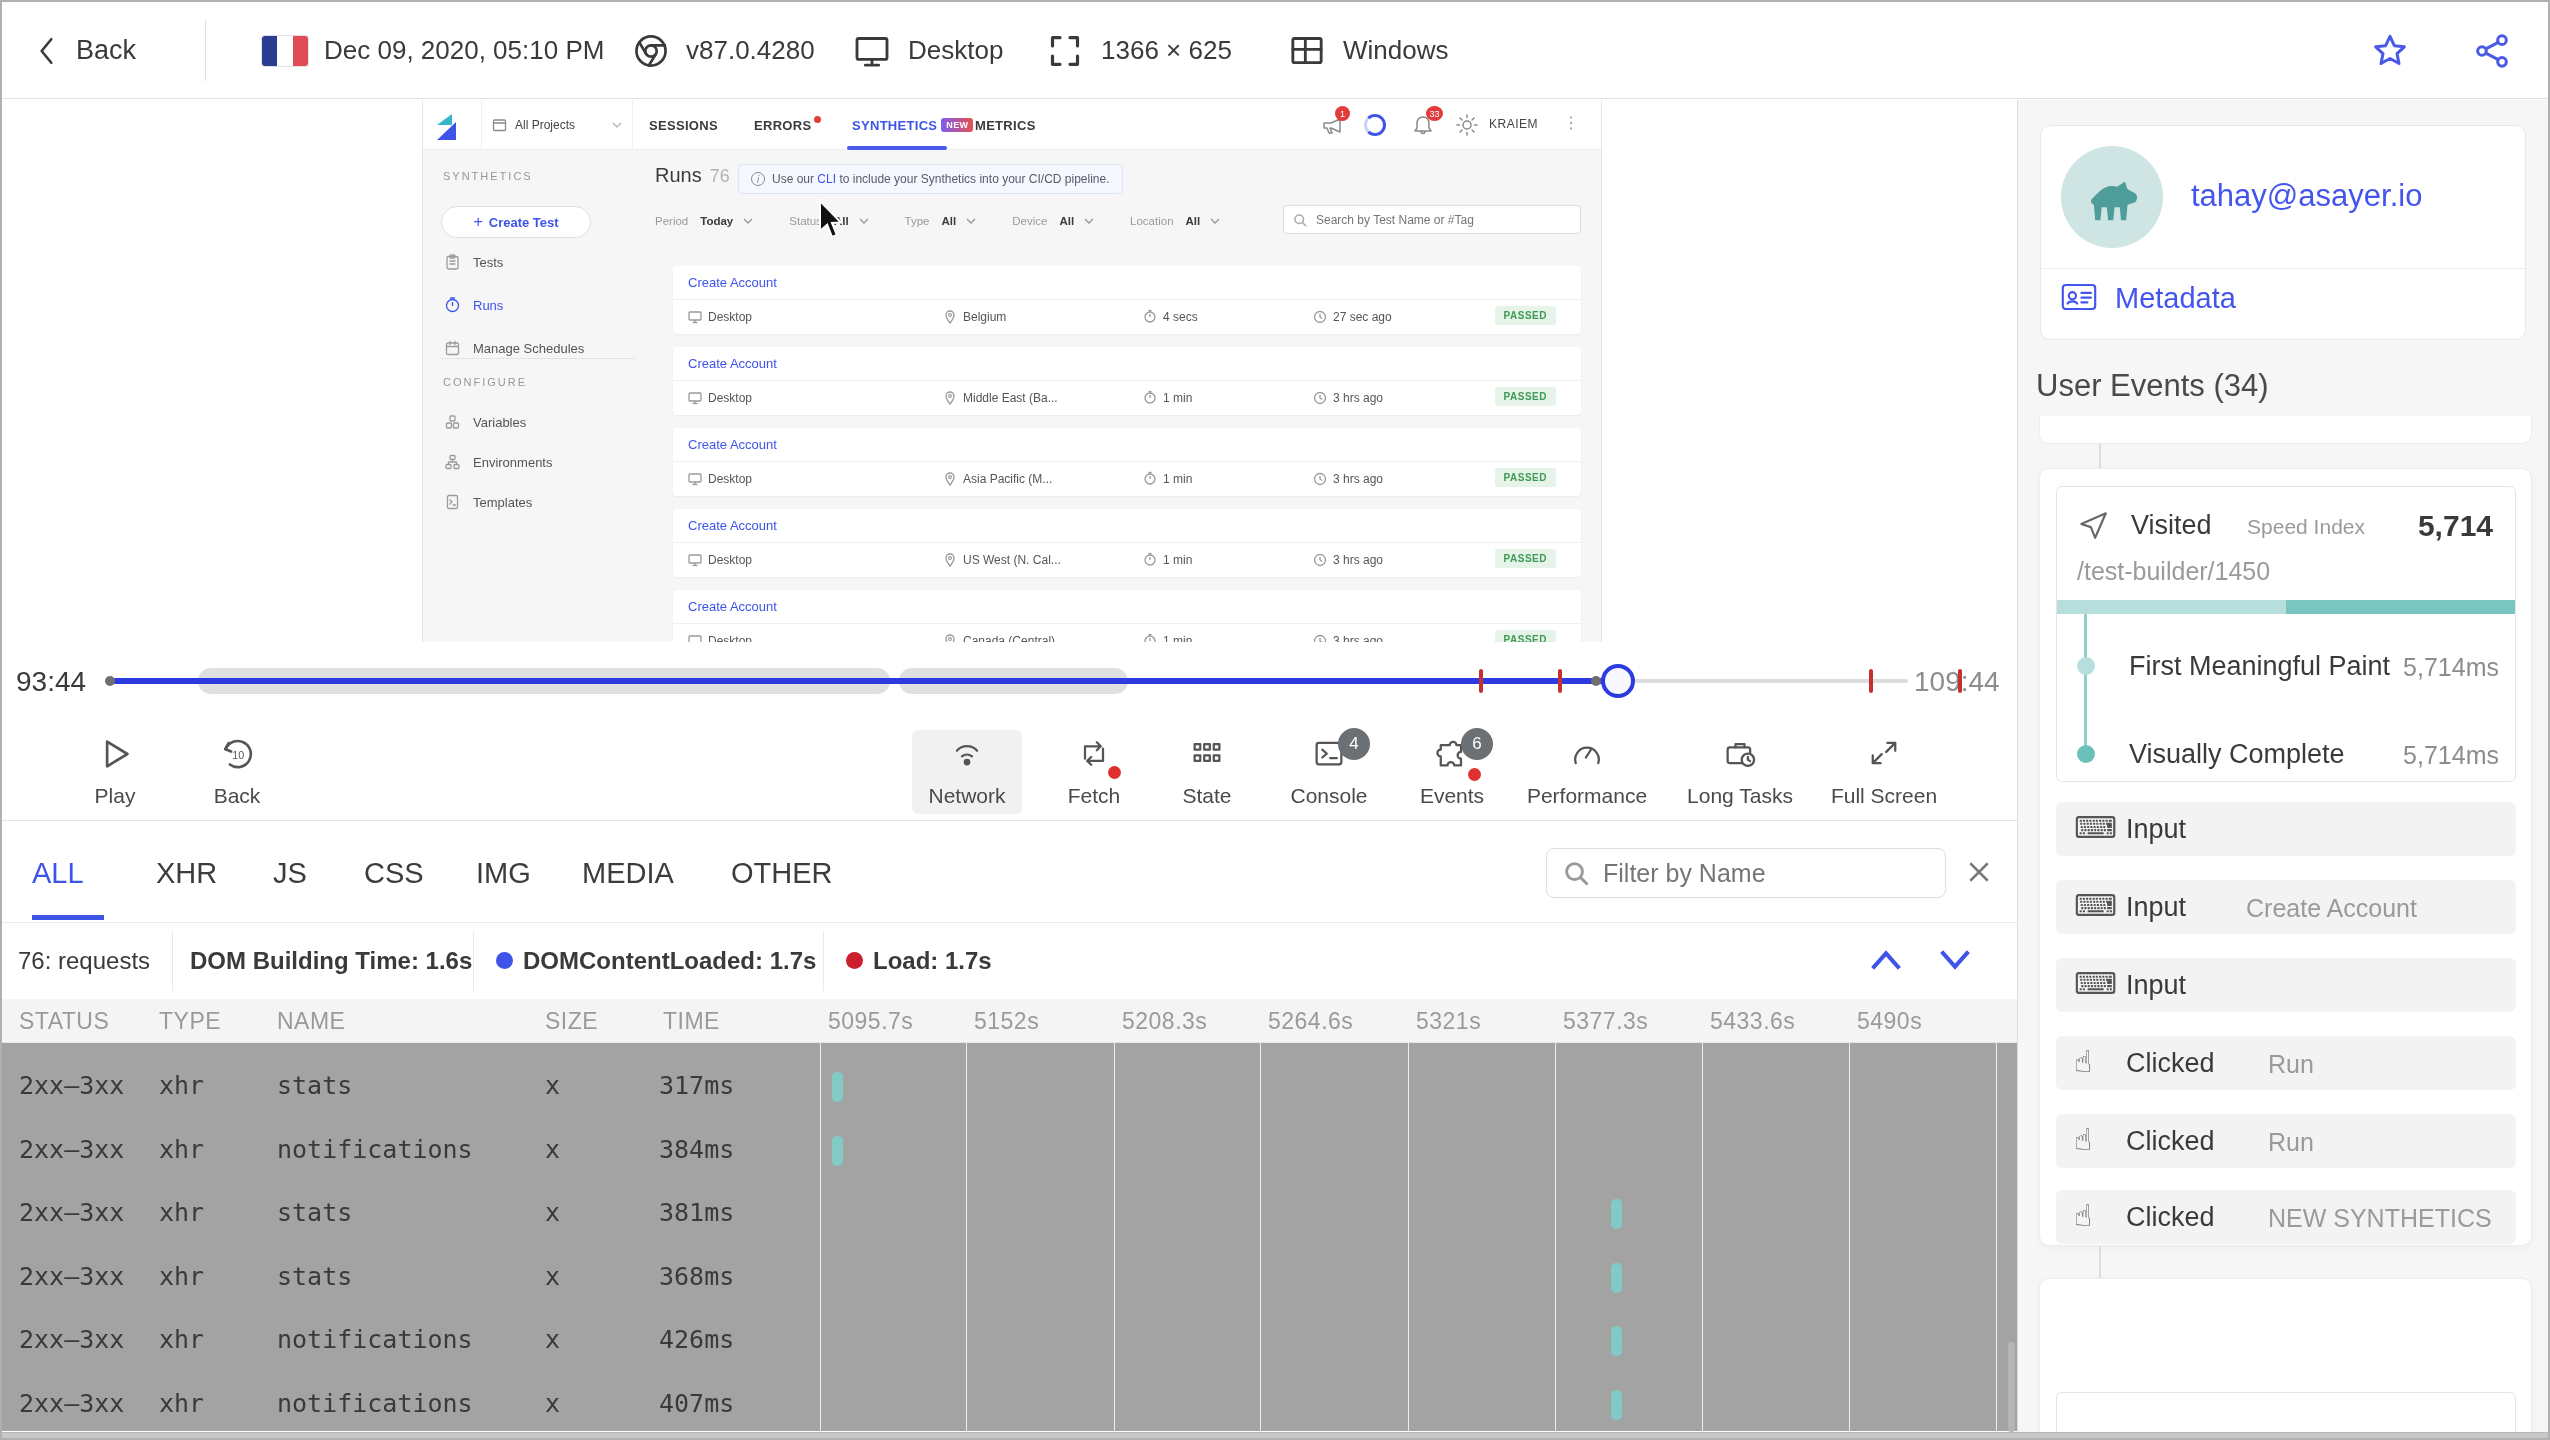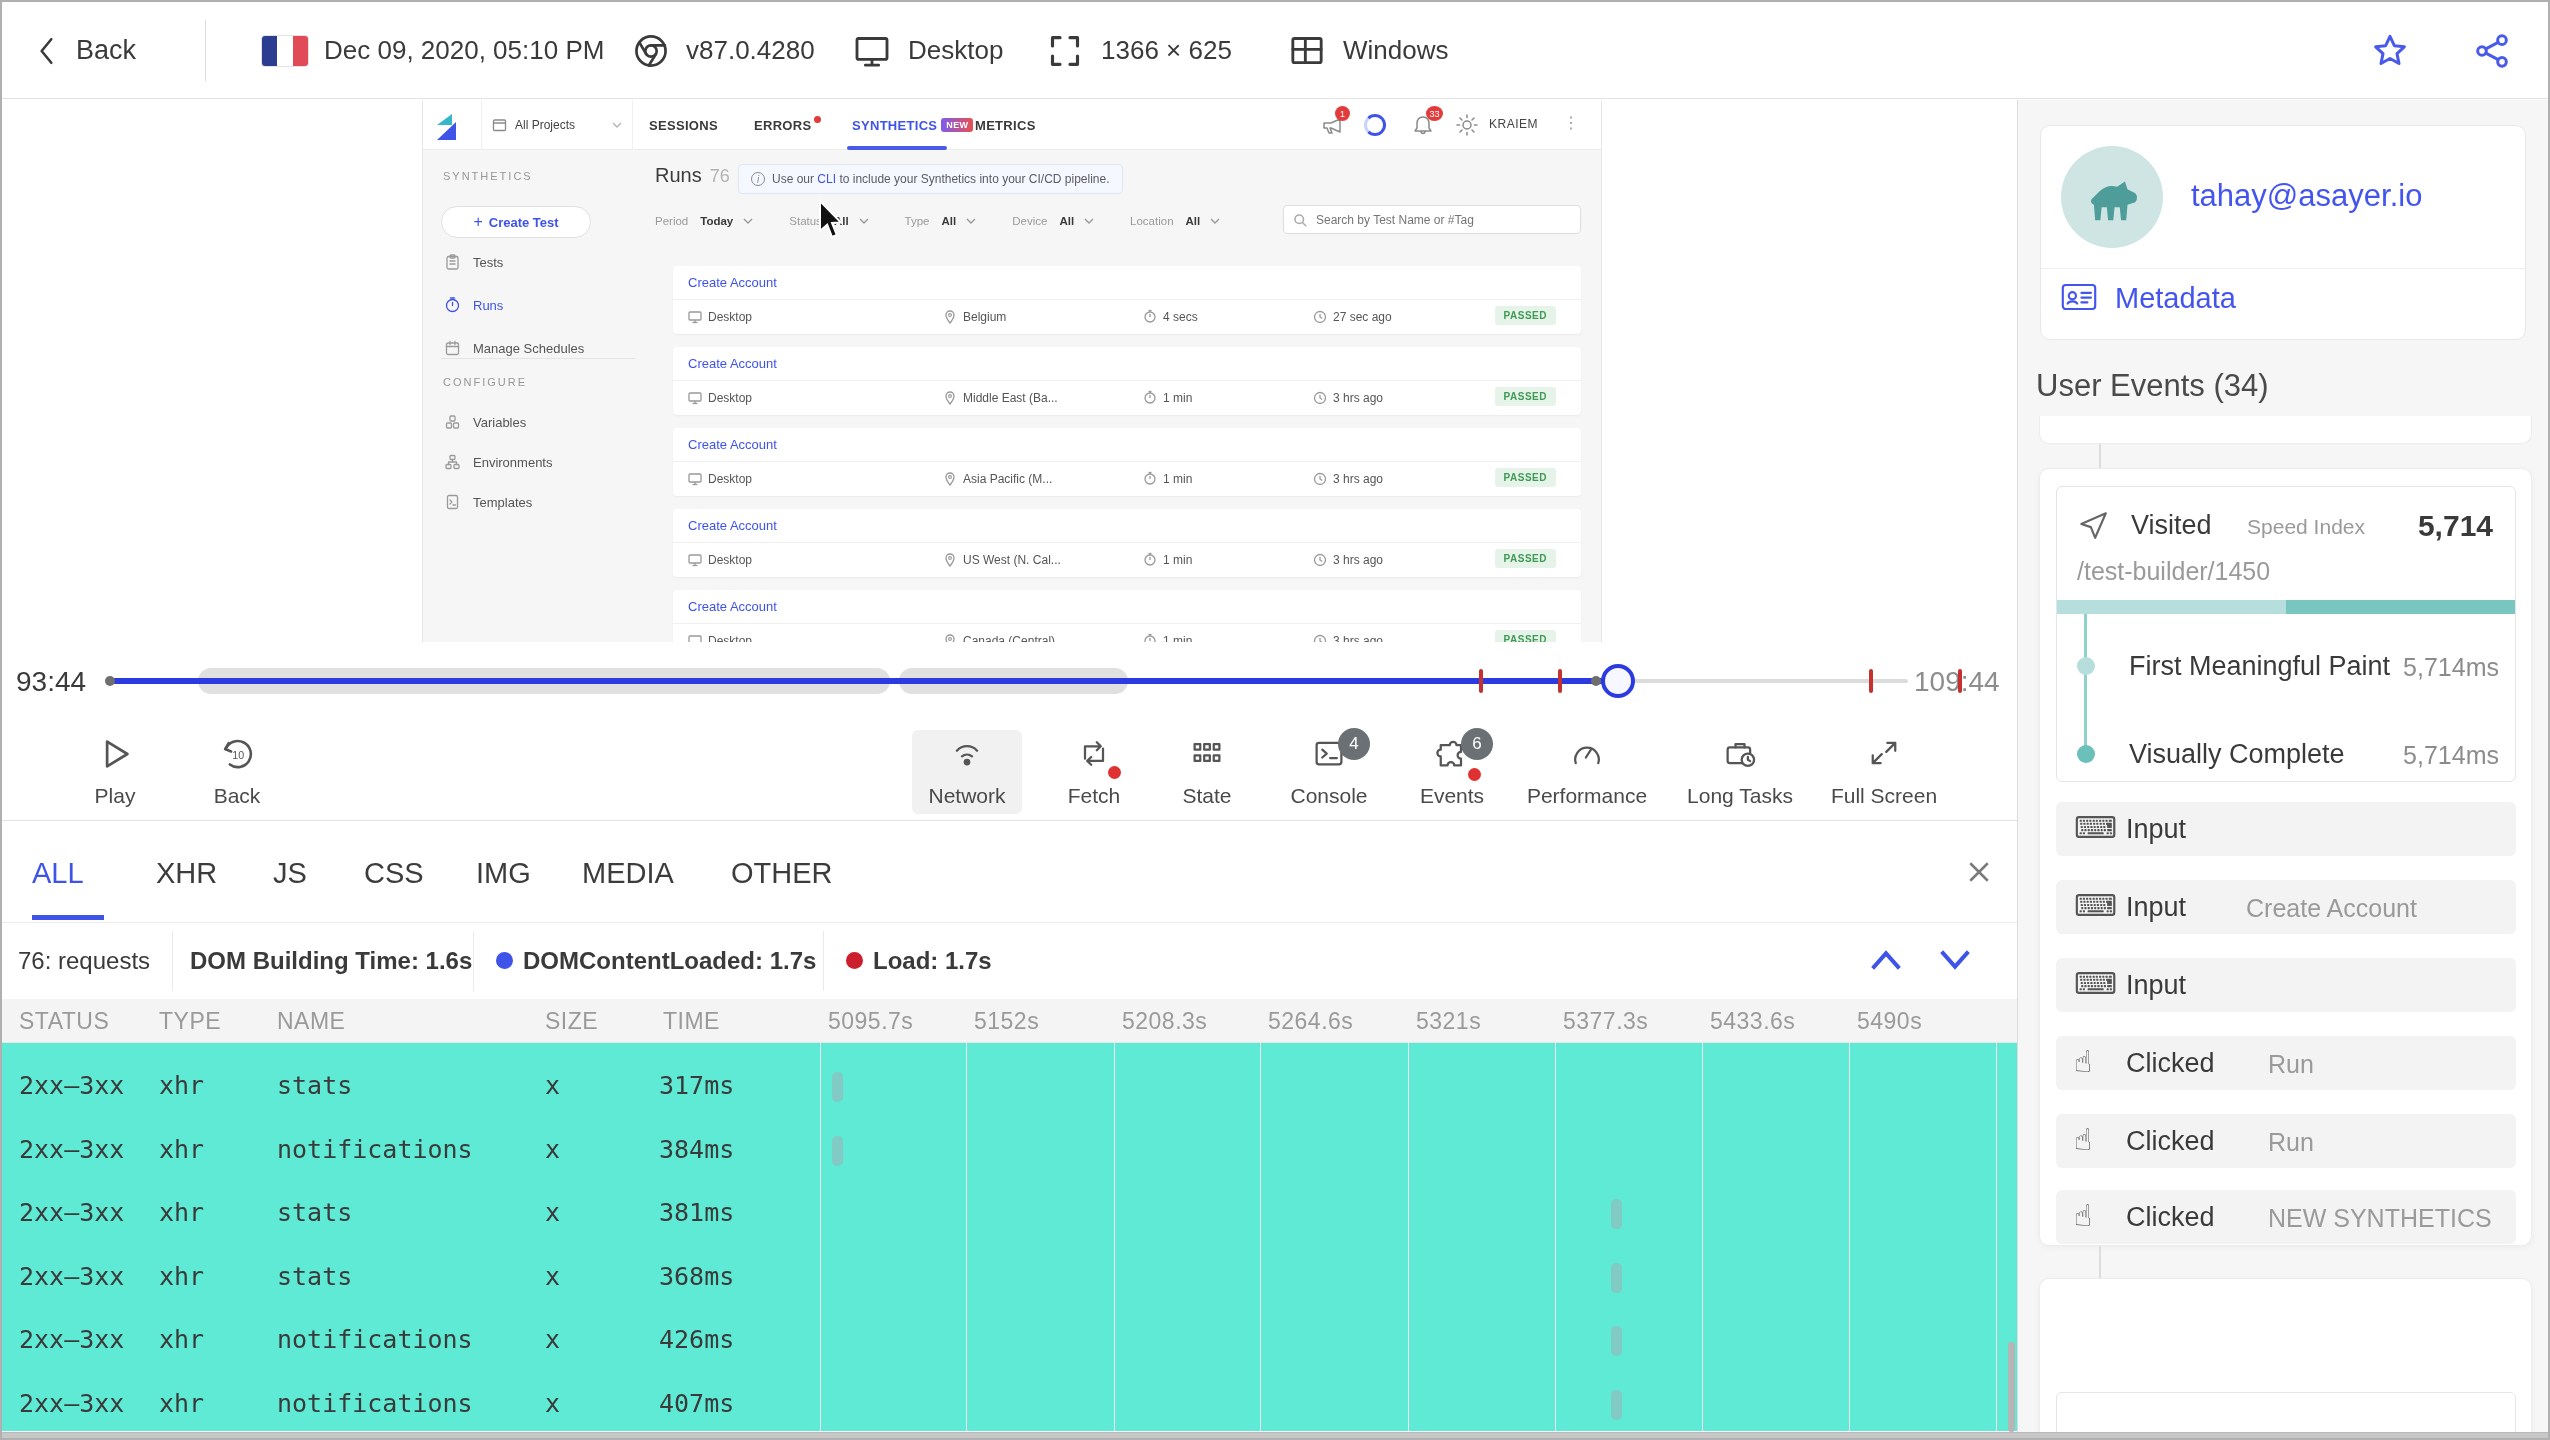--- a/index.html
+++ b/index.html
@@ -89,21 +89,21 @@
   .nt-filter{position:absolute;left:1544px;top:27px;width:400px;height:50px;border:1px solid #ddd;border-radius:8px;display:flex;align-items:center;gap:12px;padding:0 16px;color:#b0b0b0;background:#fff;}
   .nt-filter input{border:0;outline:0;flex:1;font-size:25px;background:transparent;font-family:"Liberation Sans",sans-serif;}
   .nt-x{position:absolute;left:1962px;top:36px;color:#7a7a7a;cursor:pointer;}
   .nt-summary{position:absolute;left:0;top:102px;width:100%;height:76px;font-size:24px;color:#3a3a3a;}
   .sum-div{position:absolute;top:8px;width:1px;height:60px;background:#eaeaea;}
   .sumdot{display:inline-block;width:17px;height:17px;border-radius:50%;margin-right:10px;}
   .nt-chev{position:absolute;top:22px;color:#3e53e8;cursor:pointer;}
   .nt-header{position:absolute;left:0;top:178px;width:100%;height:44px;background:#f4f4f4;border-bottom:1px solid #e6e6e6;
     font-size:23px;color:#9a9a9a;letter-spacing:.5px;}
   .nt-header span{position:absolute;top:9px;}
-  .nt-body{position:absolute;left:0;top:222px;width:100%;height:388px;overflow:hidden;background:#5eead4;}
+  .nt-body{position:absolute;left:0;top:222px;width:100%;height:388px;overflow:hidden;background:#a3a3a3;}
   .gridline{position:absolute;top:0;width:1px;height:100%;background:#ececec;}
   .nrow{position:relative;height:63.5px;font-family:"DejaVu Sans Mono",monospace;font-size:25px;color:#3a3a3a;cursor:pointer;}
   .nrow span{position:absolute;top:16px;}
   .netbar{position:absolute;top:17px;width:11px;height:30px;border-radius:5px;background:#82cac4;}
   .vscroll{position:absolute;left:2006px;top:1340px;width:7px;height:90px;background:#b5b5b5;border-radius:3px;z-index:6;}
   .hscroll{position:absolute;left:0;top:1430px;width:2546px;height:9px;background:#c7c7c7;border-top:1px solid #b8b8b8;z-index:6;}
   .edge-div{position:absolute;left:2015px;top:98px;width:1px;height:1332px;background:#dcdcdc;}
 
   
   .rightbar{position:absolute;left:2016px;top:98px;width:530px;height:1332px;background:#f6f6f6;overflow:hidden;}
@@ -635,20 +635,26 @@
   <div class="network">
     <div class="nt-tabs">
       <span class="nt-tab nt-tab-active" style="left:30px;">ALL</span>
       <span class="nt-tab" style="left:154px;">XHR</span>
       <span class="nt-tab" style="left:271px;">JS</span>
       <span class="nt-tab" style="left:362px;">CSS</span>
       <span class="nt-tab" style="left:474px;">IMG</span>
       <span class="nt-tab" style="left:580px;">MEDIA</span>
       <span class="nt-tab" style="left:729px;">OTHER</span>
       <div class="nt-underline"></div>
+      <div class="nt-filter">
+        <svg width="26" height="26" viewBox="0 0 18 18" style="color:#9a9a9a;">
+            <use href="#i-mag"></use>
+          </svg>
+        <input placeholder="Filter by Name" style="">
+      </div>
       <svg class="nt-x" width="30" height="30" viewBox="0 0 24 24">
           <path d="M5 5 L19 19 M19 5 L5 19" stroke="currentColor" stroke-width="2" fill="none"></path>
         </svg>
     </div>
     <div class="nt-summary">
       <span class="abs" style="left:16px;top:24px;">76: requests</span>
       <div class="sum-div" style="left:170px;"></div>
       <span class="abs" style="left:188px;top:24px;font-weight:700;">DOM Building Time: 1.6s</span>
       <div class="sum-div" style="left:471px;"></div>
       <span class="abs" style="left:494px;top:24px;font-weight:700;"><i class="sumdot" style="background:#3e53e8;"></i><span>DOMContentLoaded: 1.7s</span></span>

